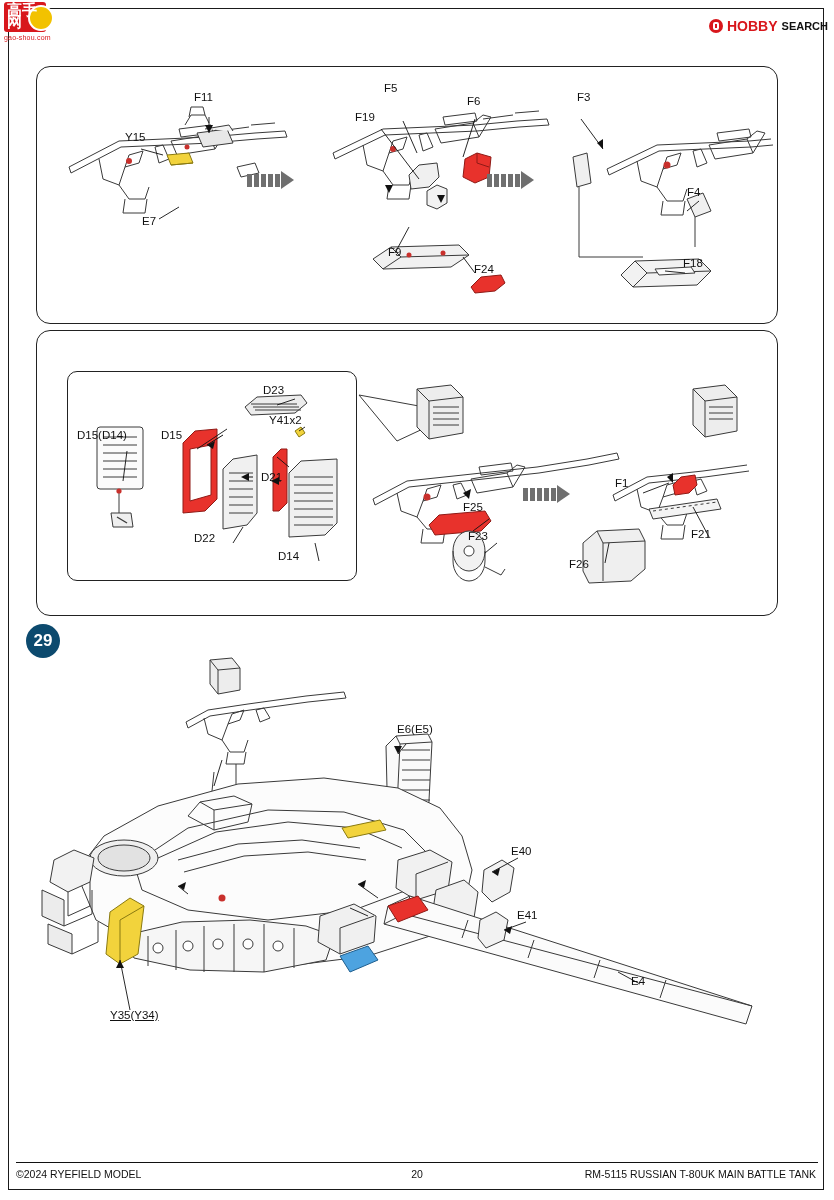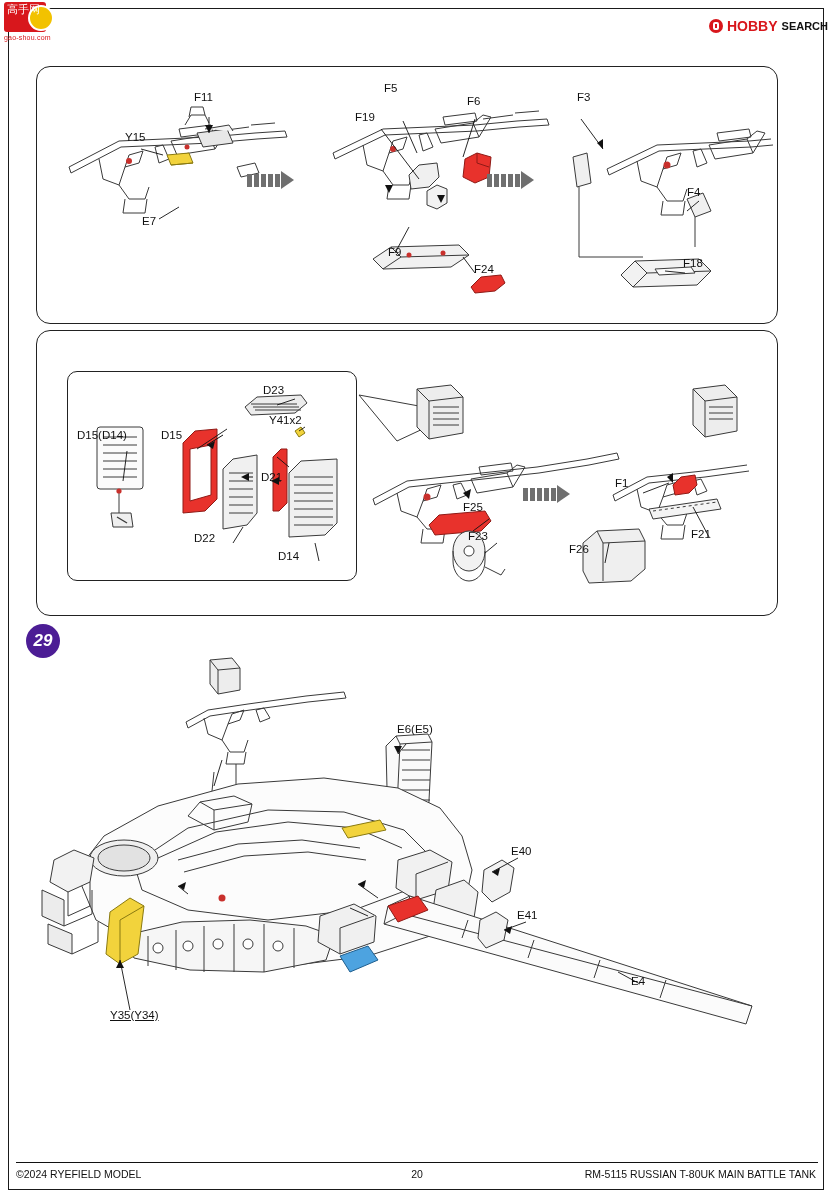--- a/index.html
+++ b/index.html
@@ -5,37 +5,37 @@
   html,body{margin:0;padding:0;background:#ffffff;}
   body{width:834px;height:1200px;position:relative;font-family:"Liberation Sans",sans-serif;overflow:hidden;}
 
   .page{position:absolute;left:0;top:0;width:834px;height:1200px;background:#fff;}
   
   .page-border{position:absolute;left:8px;top:8px;width:816px;height:1182px;border:1px solid #1a1a1a;box-sizing:border-box;}
 
   
   .logo-left{position:absolute;left:4px;top:2px;width:58px;height:44px;}
   .logo-left .sq{position:absolute;left:0;top:0;width:42px;height:30px;background:#d8171c;border-radius:3px;}
-  .logo-left .ch{position:absolute;left:3px;top:2px;color:#fff;font-size:11px;font-weight:normal;line-height:12px;width:36px;font-family:"DejaVu Sans",sans-serif;}
+  .logo-left .ch{position:absolute;left:3px;top:2px;color:#fff;font-size:15px;font-weight:bold;line-height:12px;width:36px;font-family:"DejaVu Sans",sans-serif;}
   .logo-left .circ{position:absolute;left:24px;top:3px;width:22px;height:22px;border-radius:50%;background:#f2c200;border:2px solid #fff;}
   .logo-left .url{position:absolute;left:0;top:32px;font-size:7px;color:#d8171c;letter-spacing:.2px;}
 
   .logo-right{position:absolute;right:6px;top:18px;display:flex;align-items:center;gap:4px;}
   .logo-right .mark{width:14px;height:14px;border-radius:50%;background:#d8171c;position:relative;}
   .logo-right .mark:after{content:"";position:absolute;left:4px;top:3px;width:6px;height:8px;border:2px solid #fff;border-radius:2px;box-sizing:border-box;}
   .logo-right .t1{font-size:14px;font-weight:bold;color:#d8171c;}
   .logo-right .t2{font-size:11px;font-weight:bold;color:#111;}
 
   
   .frame{position:absolute;border:1px solid #222;border-radius:14px;box-sizing:border-box;background:#fff;}
   .frame-inner{position:absolute;border:1px solid #222;border-radius:10px;box-sizing:border-box;}
 
   
-  .step-circle{position:absolute;width:34px;height:34px;border-radius:50%;background:#4c1d95;color:#fff;
-      display:flex;align-items:center;justify-content:center;font-size:17px;font-weight:bold;font-style:italic;}
+  .step-circle{position:absolute;width:34px;height:34px;border-radius:50%;background:#0c4a6e;color:#fff;
+      display:flex;align-items:center;justify-content:center;font-size:17px;font-weight:bold;}
 
   
   .lbl{position:absolute;font-size:11.5px;color:#111;white-space:nowrap;font-family:"Liberation Sans",sans-serif;}
 
   
   .blockarrow{position:absolute;height:16px;display:flex;align-items:center;}
   .blockarrow .bars{display:flex;gap:2px;align-items:center;}
   .blockarrow .bars i{display:block;width:5px;height:13px;background:#6f6f6f;}
   .blockarrow .head{width:0;height:0;border-top:9px solid transparent;border-bottom:9px solid transparent;border-left:13px solid #6f6f6f;margin-left:1px;}
 
@@ -377,21 +377,21 @@
     <div class="lbl" style="left:232px;top:83px;">Y41x2</div>
     <div class="lbl" style="left:40px;top:98px;">D15(D14)</div>
     <div class="lbl" style="left:124px;top:98px;">D15</div>
     <div class="lbl" style="left:224px;top:120px;margin-top:20px;">D21</div>
     <div class="lbl" style="left:157px;top:201px;">D22</div>
     <div class="lbl" style="left:241px;top:219px;">D14</div>
     <div class="lbl" style="left:426px;top:170px;">F25</div>
     <div class="lbl" style="left:431px;top:199px;">F23</div>
     <div class="lbl" style="left:578px;top:146px;">F1</div>
     <div class="lbl" style="left:654px;top:197px;">F21</div>
-    <div class="lbl" style="left:524px;top:212px;padding-left:8px;">F26</div>
+    <div class="lbl" style="left:524px;top:227px;padding-left:8px;">F26</div>
 
     <div class="blockarrow" style="left:486px;top:155px;">
       <span class="bars">
           <i></i>
           <i></i>
           <i></i>
           <i></i>
           <i></i>
         </span>
         <span class="head"></span>

